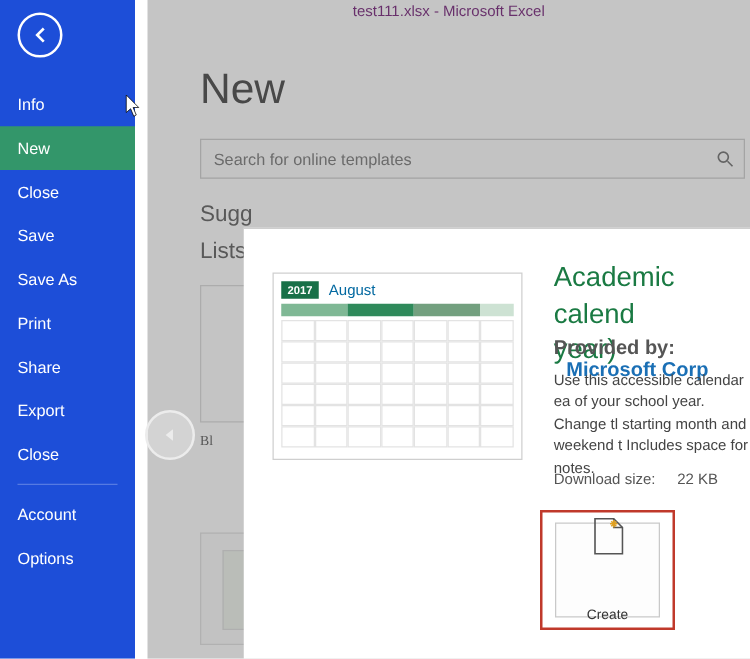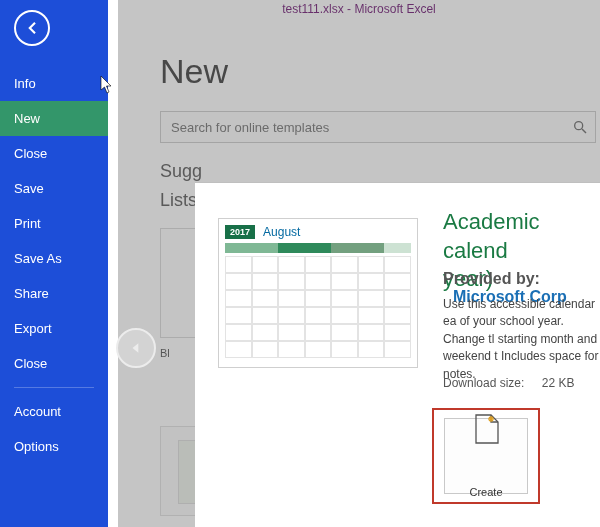--- a/index.html
+++ b/index.html
@@ -20,21 +20,21 @@
   
   .main { position:absolute; left:118px; top:0; width:482px; height:527px; background:#fff; }
   .titlebar { height: 22px; text-align:center; font-size:12px; color:#701a75; padding-top:2px; }
   .heading { font-size: 34px; font-weight:300; color:#3f3f3f; margin: 30px 0 20px 42px; }
   .searchwrap { margin: 0 0 0 42px; width: 436px; height: 32px; border:1px solid #ccc; background:#fcfcfc; display:flex; align-items:center; }
   .search-input { flex:1; border:none; outline:none; background:transparent; padding:0 10px; font-size:13px; color:#555; }
   .search-btn { width:30px; height:30px; display:flex; align-items:center; justify-content:center; cursor:pointer; }
   .search-btn svg { width:16px; height:16px; stroke:#6b6b6b; fill:none; stroke-width:2; }
   .sugg { margin: 14px 0 0 42px; font-size:18px; color:#5a5a5a; line-height:1.6; width: 440px; }
   .thumb1 { position:absolute; left:42px; top:228px; width:128px; height:110px; border:1px solid #d9d9d9; background:#fdfdfd; }
-  .thumb1-lbl { position:absolute; left:42px; top:347px; font-size:11px; color:#555; }
+  .thumb1-lbl { position:absolute; left:42px; top:347px; font-size:11px; color:#555;font-family:Liberation Serif, serif; }
 
   .row2 { position:absolute; left:42px; top:426px; width:440px; height:90px; border:1px solid #e0e0e0; background:#fafafa; }
   .thumb2 { position:absolute; left:60px; top:440px; width:120px; height:64px; background:#eef3eb; border:1px solid #ddd; }
 
   
   .dim { position:absolute; left:118px; top:0; width:482px; height:527px; background:rgba(90,90,90,0.35); }
 
   
   .panel { position:absolute; left:195px; top:182px; width:405px; height:345px; background:#fff; border-top:1px solid #bfbfbf; }
   .prev-nav { position:absolute; left:116px; top:328px; width:40px; height:40px; border:2px solid #ececec; border-radius:50%; background:rgba(255,255,255,0.25); display:flex; align-items:center; justify-content:center; cursor:pointer; }
@@ -74,22 +74,22 @@
     <div class="back-btn">
       <svg viewBox="0 0 24 24">
           <path d="M15 4l-8 8 8 8 2-2-6-6 6-6z"></path>
         </svg>
     </div>
     <div class="nav">
       <div class="nav-item">Info</div>
       <div class="nav-item active">New</div>
       <div class="nav-item">Close</div>
       <div class="nav-item">Save</div>
+      <div class="nav-item">Save As</div>
       <div class="nav-item">Print</div>
-      <div class="nav-item">Save As</div>
       <div class="nav-item">Share</div>
       <div class="nav-item">Export</div>
       <div class="nav-item">Close</div>
       <div class="nav-sep"></div>
       <div class="nav-item">Account</div>
       <div class="nav-item">Options</div>
     </div>
     <div class="cursor">
       <svg viewBox="0 0 12 18">
           <path d="M0 0 L0 14 L3.5 11 L6 17 L8 16 L5.5 10 L10 10 Z" fill="#fff" stroke="#000" stroke-width="0.6"></path>

